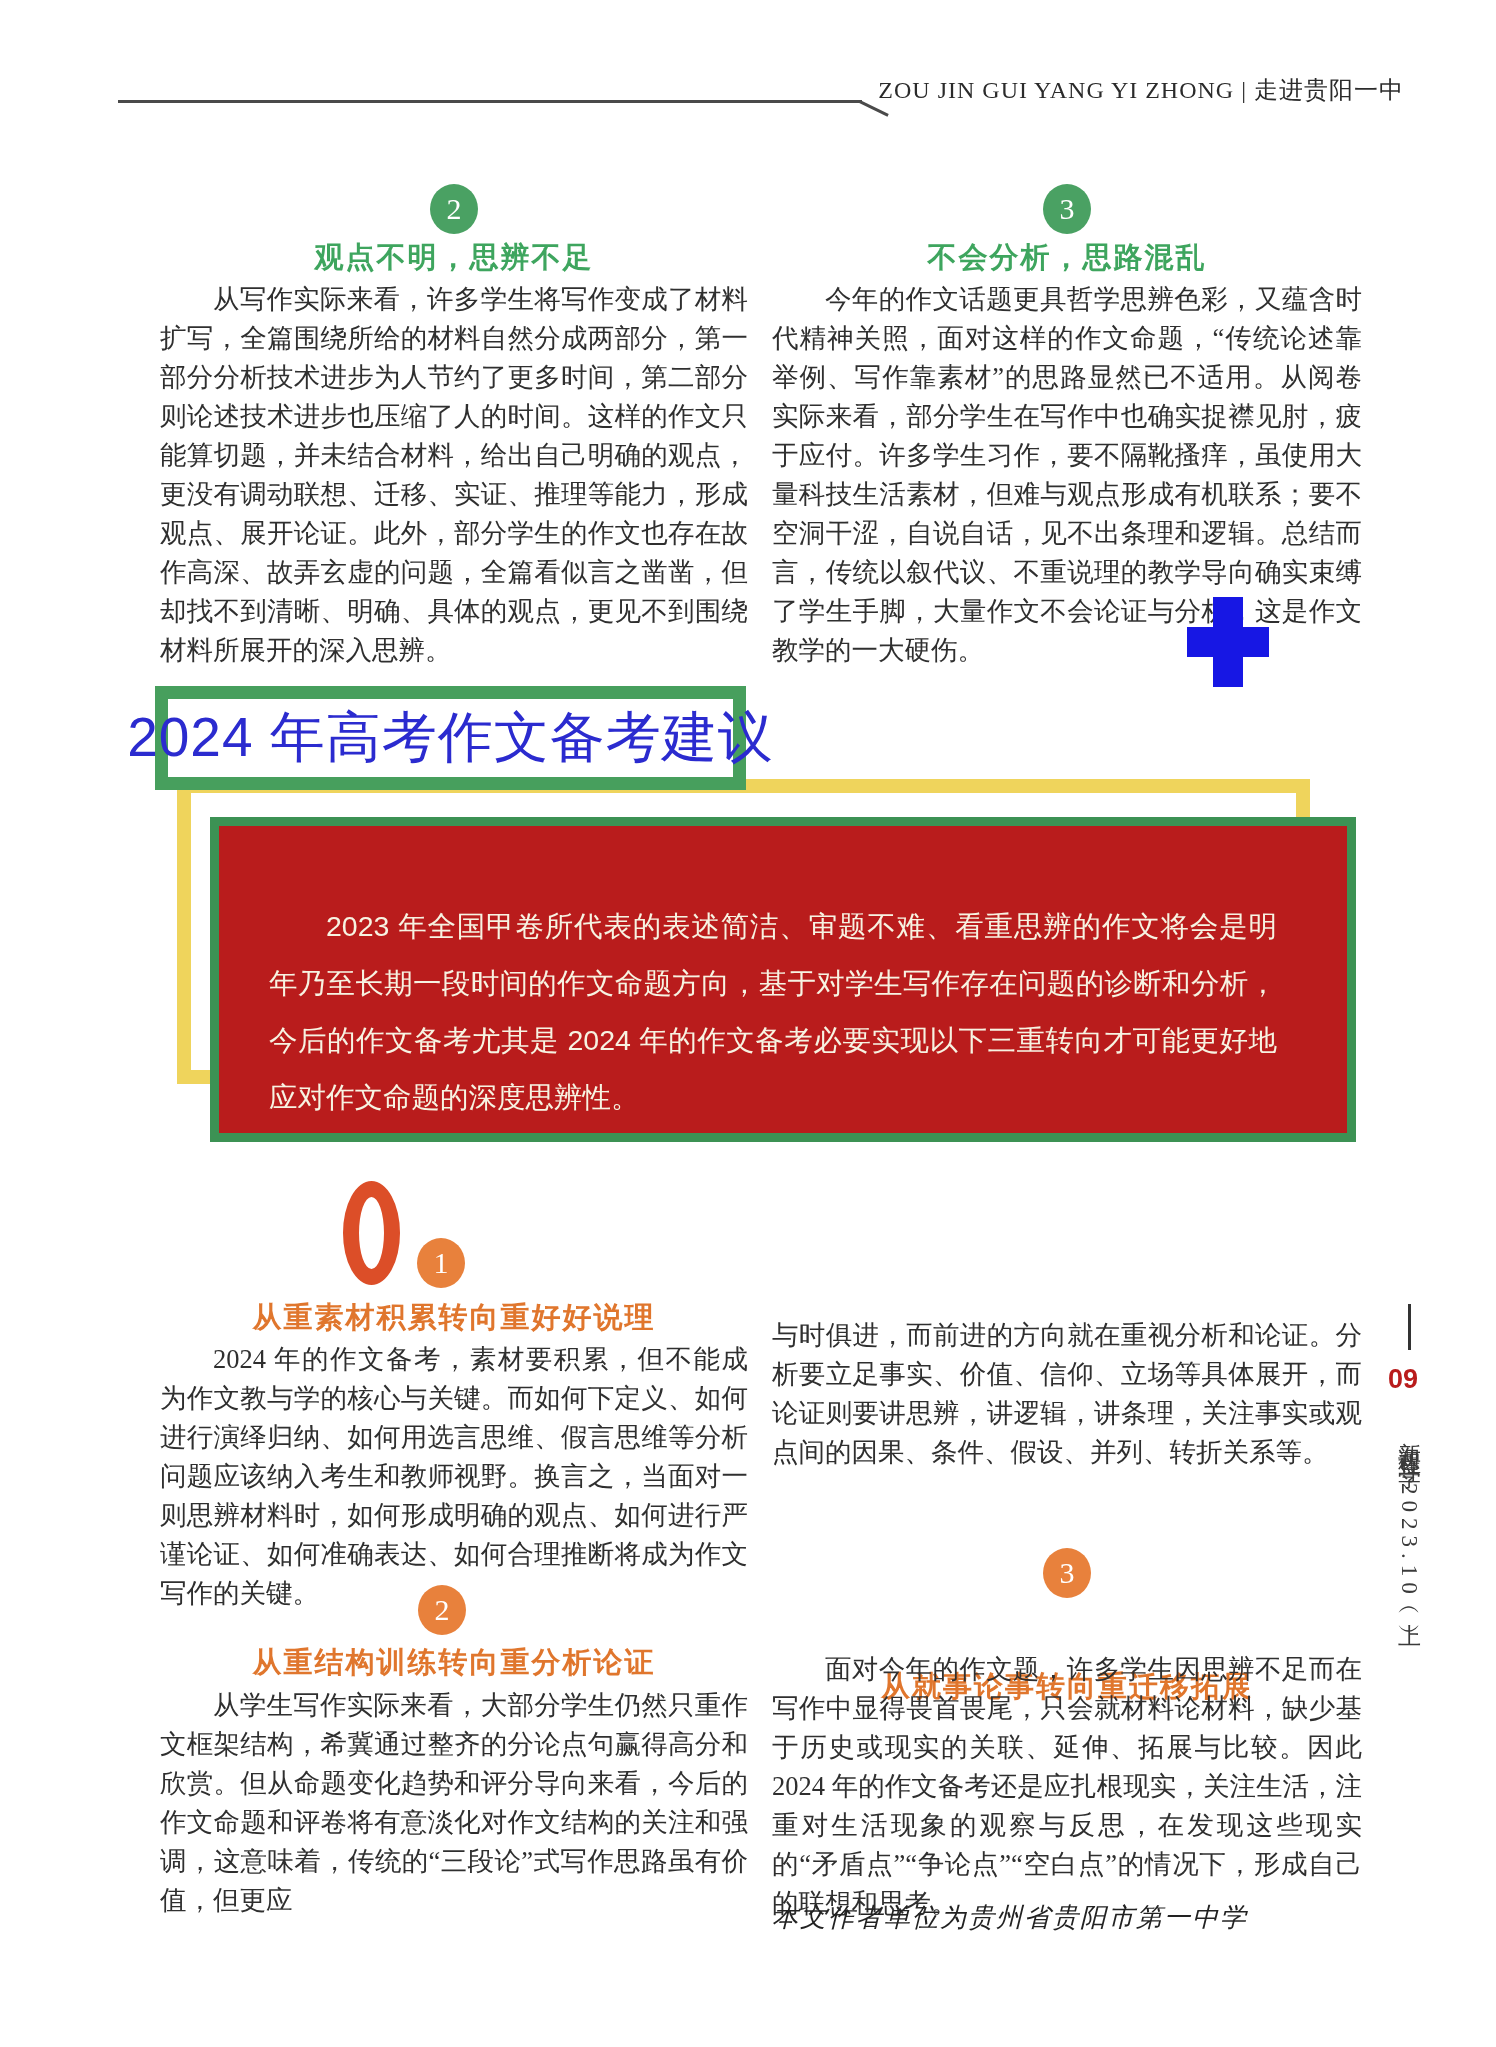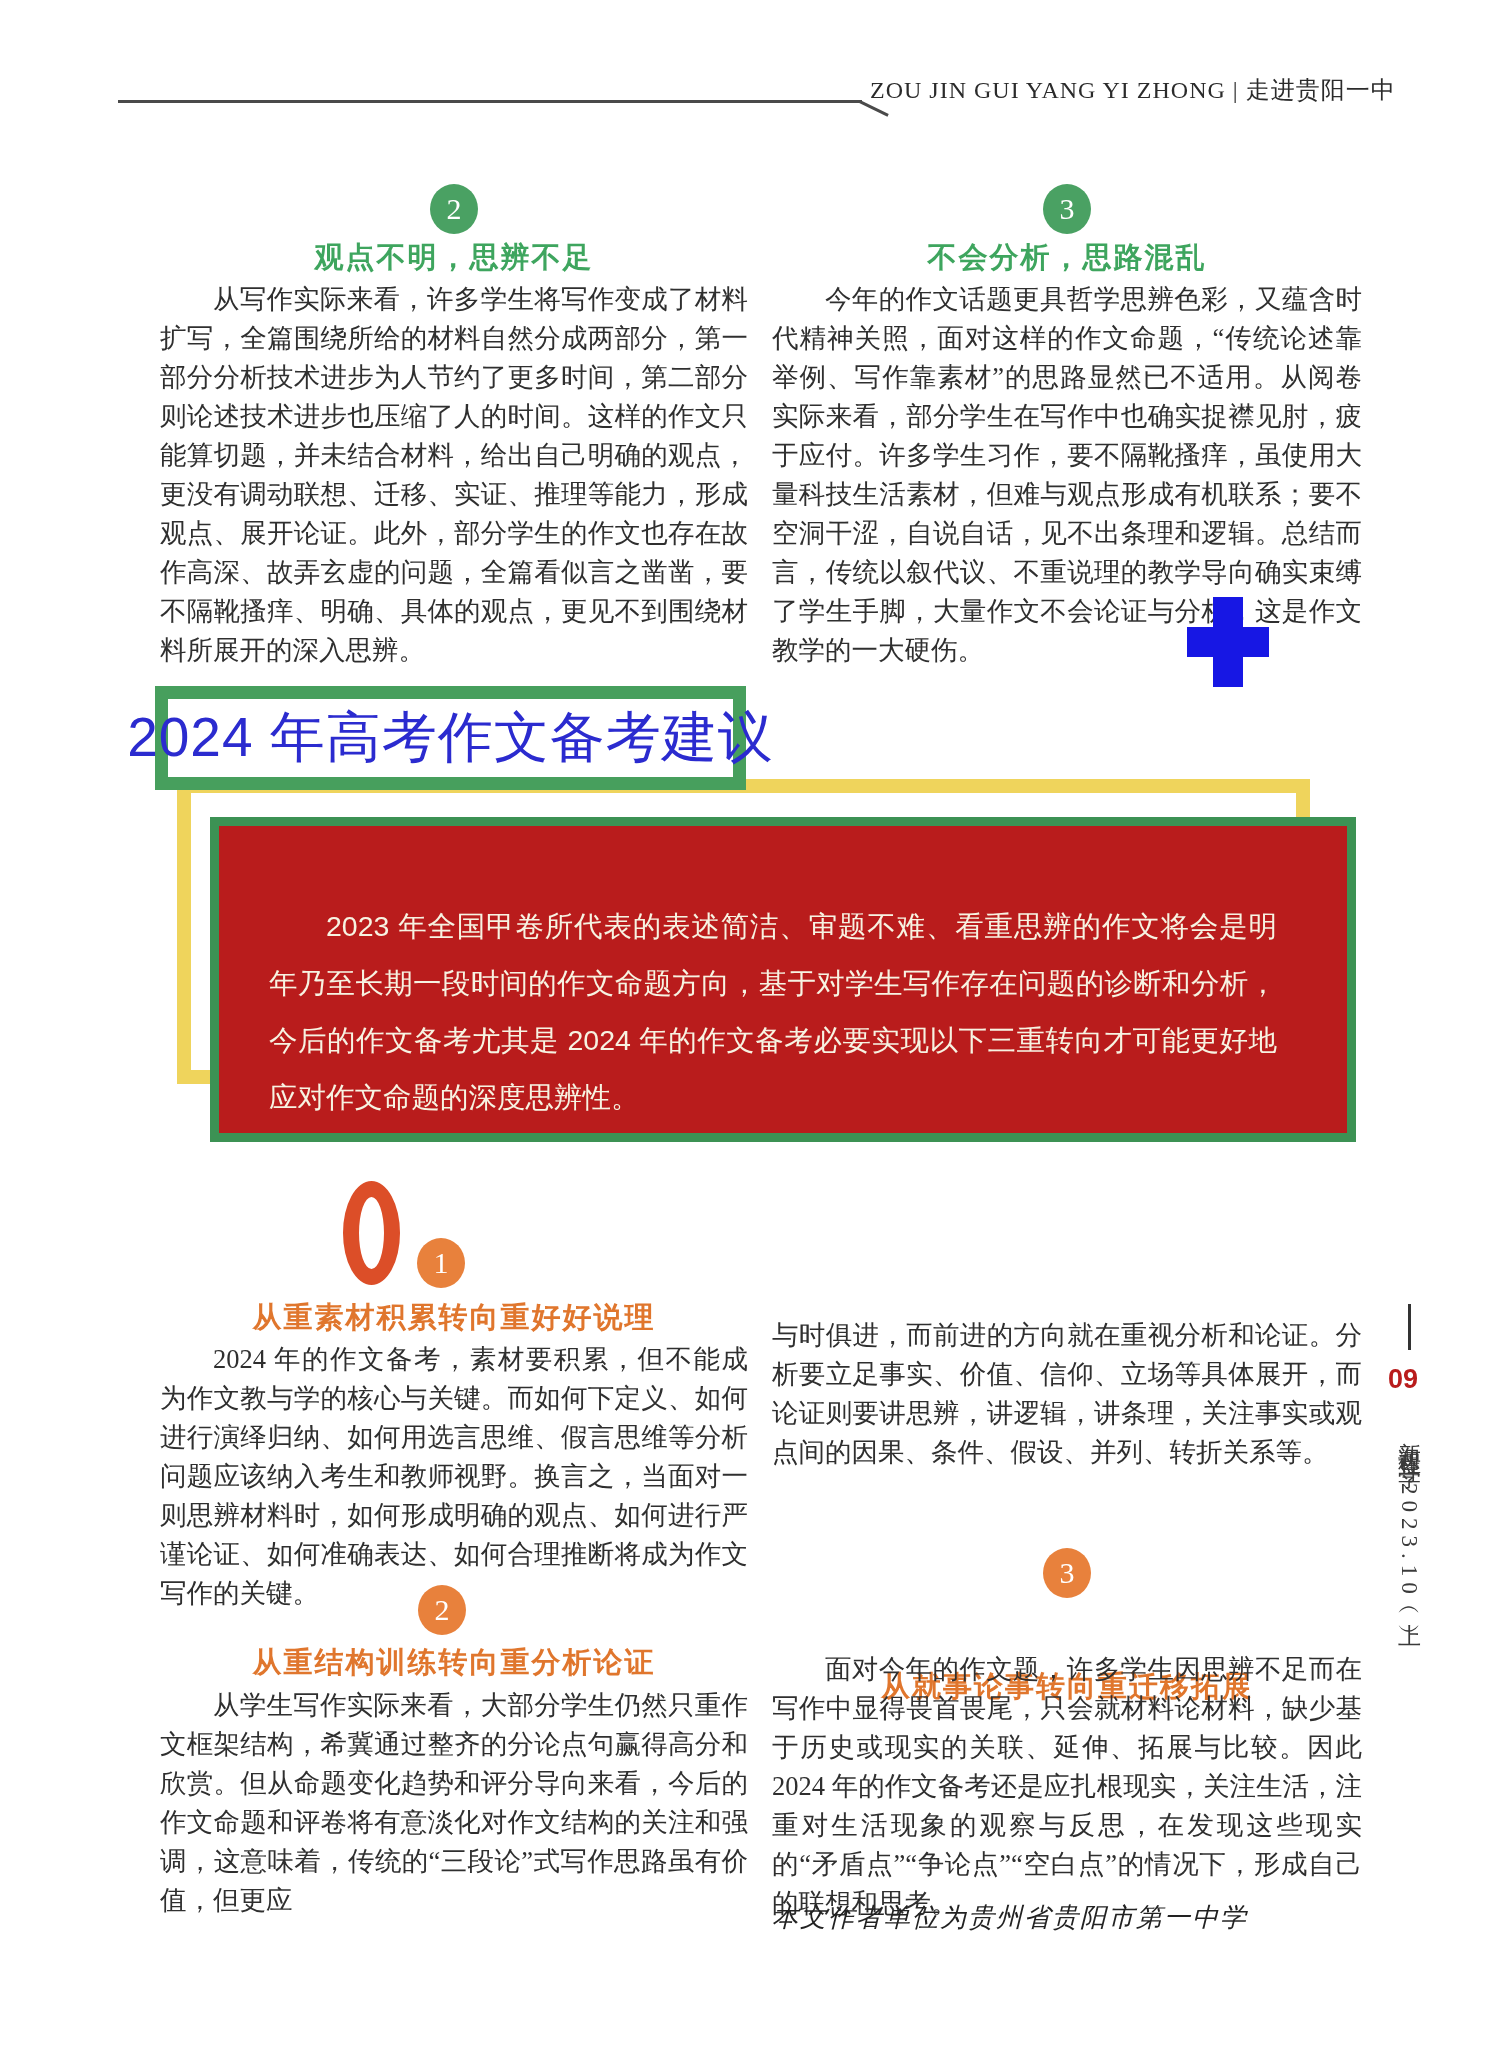--- a/index.html
+++ b/index.html
@@ -5,21 +5,21 @@
   html,body{margin:0;padding:0;background:#e8e8e8;}
   .page{
     position:relative;width:1496px;height:2047px;margin:0 auto;
     background:#ffffff;overflow:hidden;
     font-family:"Liberation Serif",serif;
   }
   
   .masthead-rule{position:absolute;left:118px;top:100px;width:744px;height:3px;background:#4a4a4a;}
   .masthead-diag{position:absolute;left:860px;top:100px;width:32px;height:3px;background:#4a4a4a;
     transform:rotate(26deg);transform-origin:left top;}
-  .masthead-text{position:absolute;left:870px;top:74px;width:534px;text-align:left;
+  .masthead-text{position:absolute;left:870px;top:74px;width:534px;text-align:right;
     font-size:24px;letter-spacing:1px;color:#2b2b2b;white-space:nowrap;}
   
   .num-badge{position:absolute;width:48px;height:50px;border-radius:50%;
     display:flex;align-items:center;justify-content:center;
     color:#ffffff;font-family:"Liberation Serif",serif;font-size:30px;line-height:1;}
   .num-badge.green{background:#4aa163;}
   .num-badge.orange{background:#e8813c;}
   
   .sec-heading{position:absolute;margin:0;text-align:center;
     font-family:"Liberation Sans",sans-serif;font-weight:700;
@@ -86,21 +86,21 @@
 <div class="page">
 
   <div class="masthead-rule"></div>
   <div class="masthead-diag"></div>
   <div class="masthead-text">ZOU JIN GUI YANG YI ZHONG | 走进贵阳一中</div>
 
   <div class="num-badge green badge-p2">
     <span>2</span>
   </div>
   <h2 class="sec-heading green-h head-p2">观点不明，思辨不足</h2>
-  <p class="body-para para-p2">从写作实际来看，许多学生将写作变成了材料扩写，全篇围绕所给的材料自然分成两部分，第一部分分析技术进步为人节约了更多时间，第二部分则论述技术进步也压缩了人的时间。这样的作文只能算切题，并未结合材料，给出自己明确的观点，更没有调动联想、迁移、实证、推理等能力，形成观点、展开论证。此外，部分学生的作文也存在故作高深、故弄玄虚的问题，全篇看似言之凿凿，要不隔靴搔痒、明确、具体的观点，更见不到围绕材料所展开的深入思辨。</p>
+  <p class="body-para para-p2">从写作实际来看，许多学生将写作变成了材料扩写，全篇围绕所给的材料自然分成两部分，第一部分分析技术进步为人节约了更多时间，第二部分则论述技术进步也压缩了人的时间。这样的作文只能算切题，并未结合材料，给出自己明确的观点，更没有调动联想、迁移、实证、推理等能力，形成观点、展开论证。此外，部分学生的作文也存在故作高深、故弄玄虚的问题，全篇看似言之凿凿，但却找不到清晰、明确、具体的观点，更见不到围绕材料所展开的深入思辨。</p>
 
   <div class="num-badge green badge-p3">
     <span>3</span>
   </div>
   <h2 class="sec-heading green-h head-p3">不会分析，思路混乱</h2>
   <p class="body-para para-p3">今年的作文话题更具哲学思辨色彩，又蕴含时代精神关照，面对这样的作文命题，“传统论述靠举例、写作靠素材”的思路显然已不适用。从阅卷实际来看，部分学生在写作中也确实捉襟见肘，疲于应付。许多学生习作，要不隔靴搔痒，虽使用大量科技生活素材，但难与观点形成有机联系；要不空洞干涩，自说自话，见不出条理和逻辑。总结而言，传统以叙代议、不重说理的教学导向确实束缚了学生手脚，大量作文不会论证与分析，这是作文教学的一大硬伤。</p>
 
   <div class="plus">
     <div class="bar-h"></div>
     <div class="bar-v"></div>

